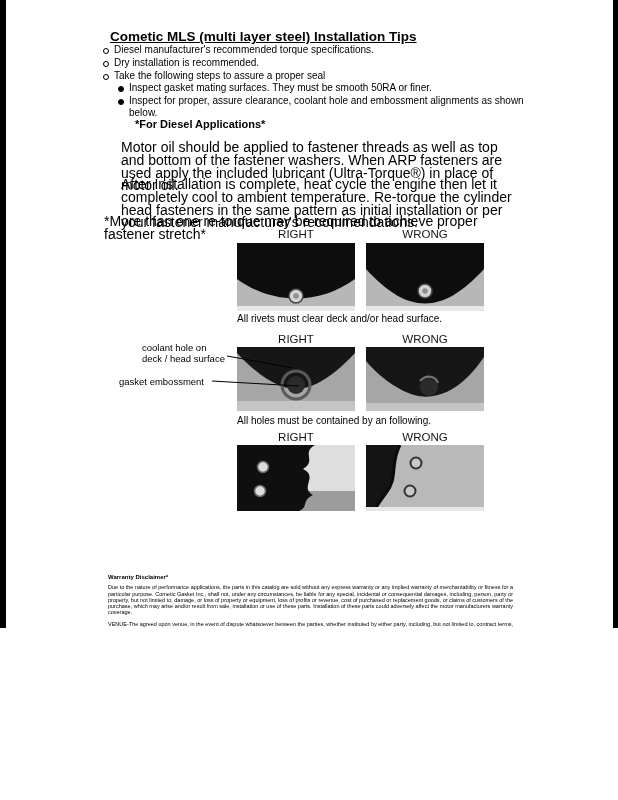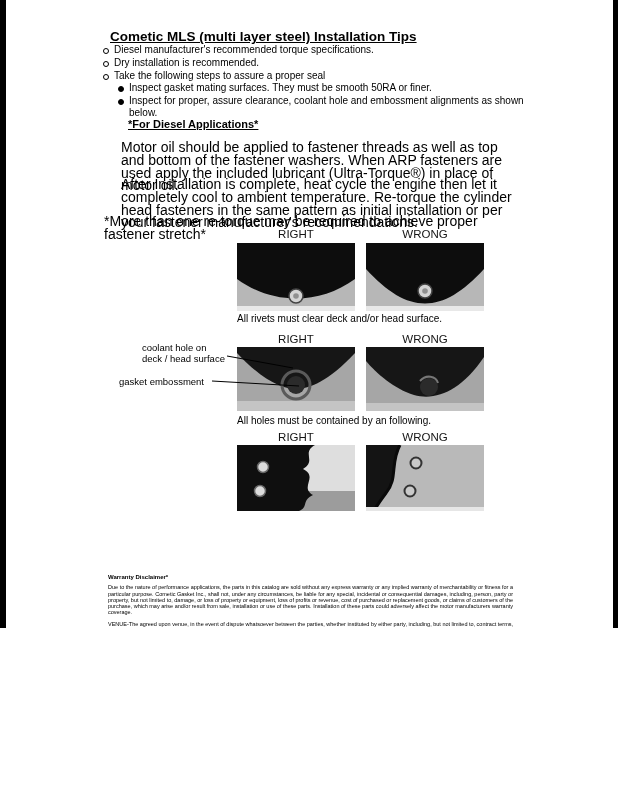--- a/index.html
+++ b/index.html
@@ -56,21 +56,21 @@
     <div class="li l2">
       <span class="marker filled"></span>
       <span>Inspect gasket mating surfaces.  They must be smooth 50RA or finer.</span>
     </div>
     <div class="li l2">
       <span class="marker filled"></span>
       <span>Inspect for proper, assure clearance, coolant hole and embossment alignments as shown below.</span>
     </div>
   </div>
 
-  <h2 class="abs diesel" style="left:128px;top:118px;text-decoration:underline;">*For Diesel Applications*</h2>
+  <h2 class="abs diesel" style="left:135px;top:118px;">*For Diesel Applications*</h2>
   <p class="abs para" style="left:117px;top:137px;">Motor oil should be applied to fastener threads as well as top and bottom of the fastener washers. When ARP fasteners are used apply the included lubricant (Ultra-Torque®) in place of motor oil.</p>
   <p class="abs para" style="left:117px;top:174px;">After Installation is complete, heat cycle the engine then let it completely cool to ambient temperature. Re-torque the cylinder head fasteners in the same pattern as initial installation or per your fastener manufacturer's recommendations.</p>
   <p class="abs para" style="left:100px;top:211px;">*More than one re-torque may be required to achieve proper fastener stretch*</p>
 
   <div class="abs fig-label" style="left:237px;top:228px;">RIGHT</div>
   <div class="abs fig-label" style="left:366px;top:228px;">WRONG</div>
 
   <div class="abs fig" style="left:237px;top:243px;">
     <svg width="118" height="68" viewBox="0 0 118 68">
       <rect width="118" height="68" fill="#0d0d0d"></rect>

